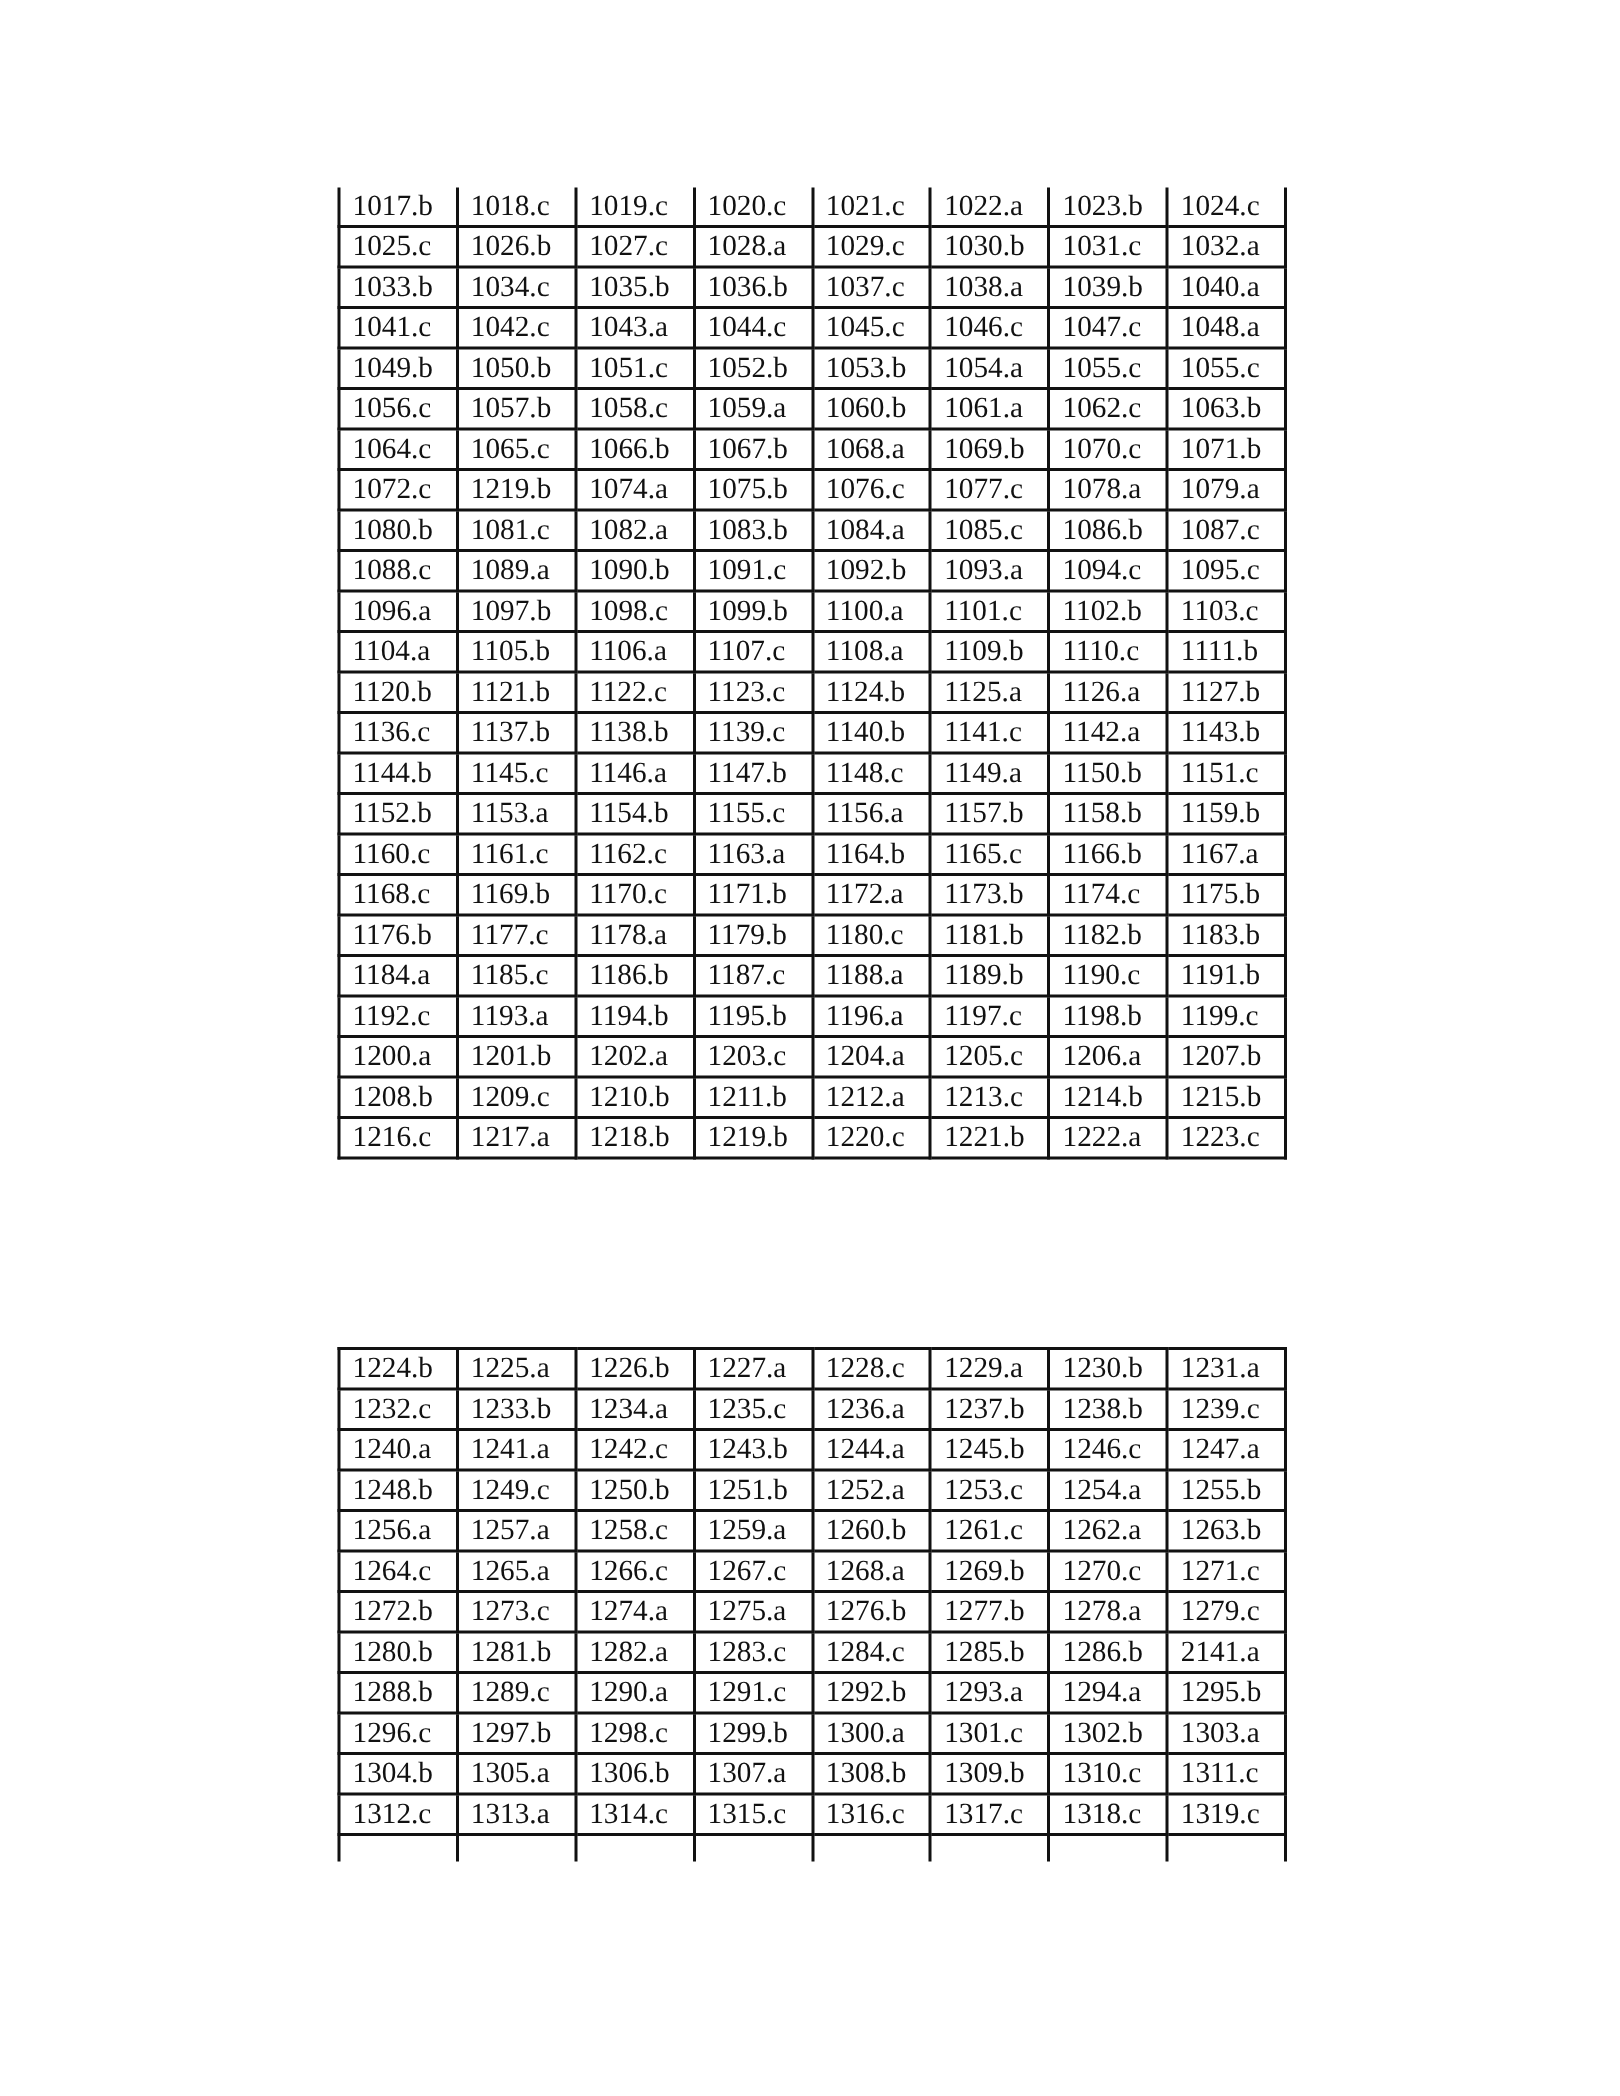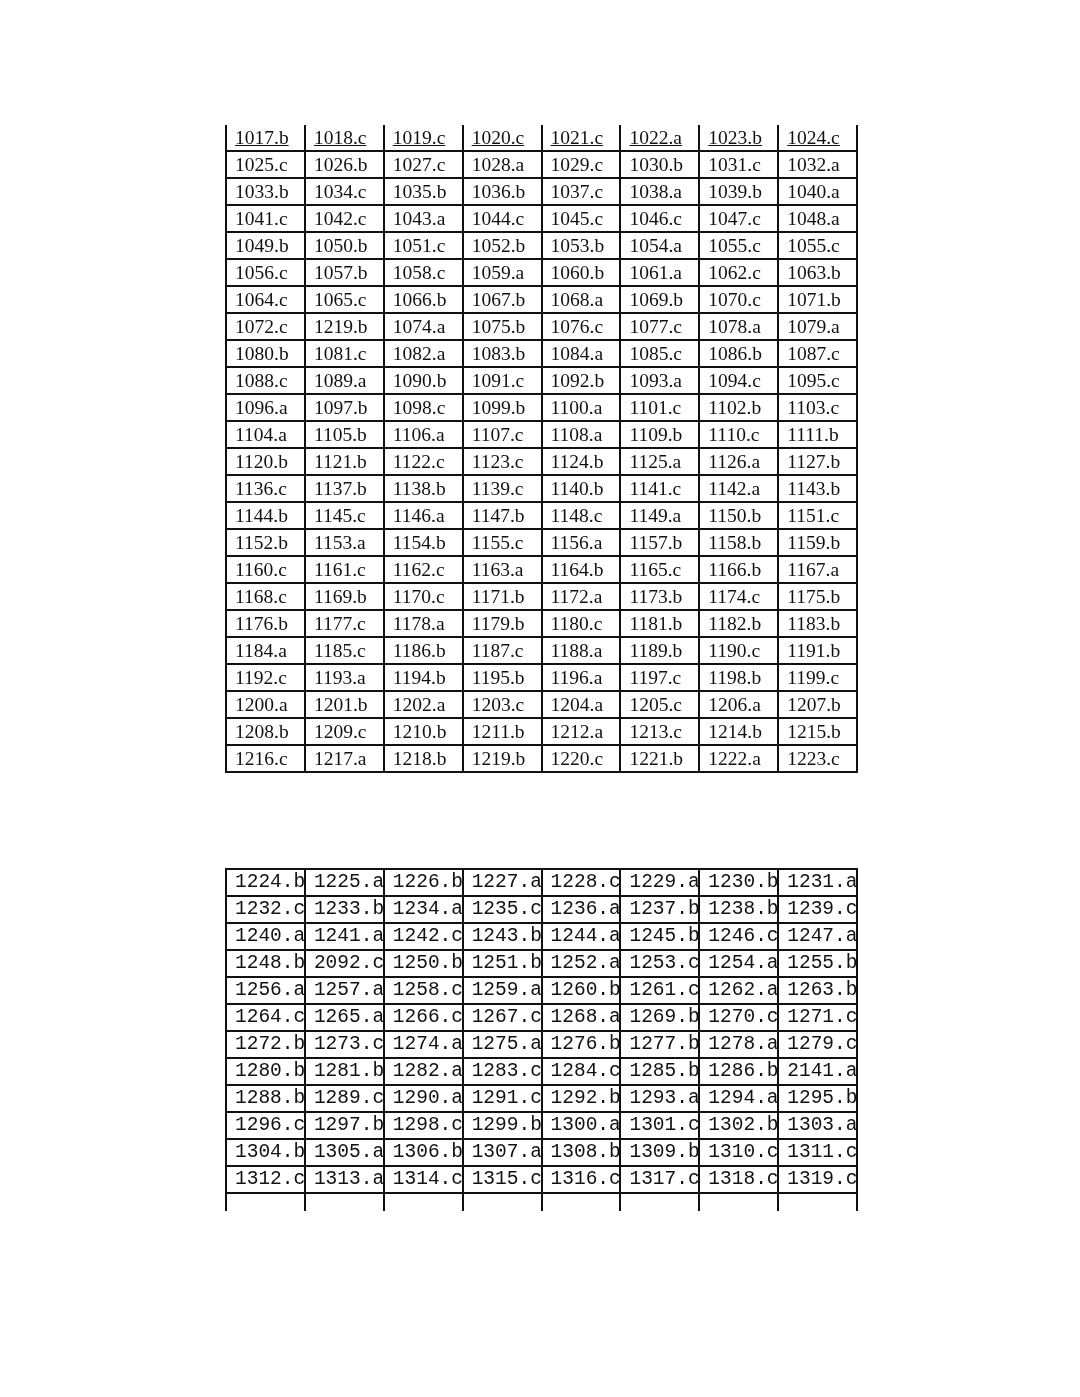--- a/index.html
+++ b/index.html
@@ -26,22 +26,22 @@
       border: 2px solid #111111;
       height: 25px;
       padding: 0 0 0 8px;
       font-size: 19.5px;
       line-height: 25px;
       white-space: nowrap;
       vertical-align: middle;
     }
     .answer-table col { width: 78.9px; }
     #table-1 { top: 125px; }
-    #table-1 tr:first-child td { border-top: none; text-decoration: underline; }
-    #table-2 { top: 868px; font-family: Liberation Mono, monospace; }
+    #table-1 tr:first-child td { border-top: none; }
+    #table-2 { top: 898px; }
     #table-2 tr.partial td {
       border-bottom: none;
       height: 17px;
     }
   </style>
 </head>
 <body>
 
 <table id="table-1" class="answer-table">
   <colgroup>
@@ -335,21 +335,21 @@
         <td>1241.a</td>
         <td>1242.c</td>
         <td>1243.b</td>
         <td>1244.a</td>
         <td>1245.b</td>
         <td>1246.c</td>
         <td>1247.a</td>
       </tr>
       <tr>
         <td>1248.b</td>
-        <td>2092.c</td>
+        <td>1249.c</td>
         <td>1250.b</td>
         <td>1251.b</td>
         <td>1252.a</td>
         <td>1253.c</td>
         <td>1254.a</td>
         <td>1255.b</td>
       </tr>
       <tr>
         <td>1256.a</td>
         <td>1257.a</td>

